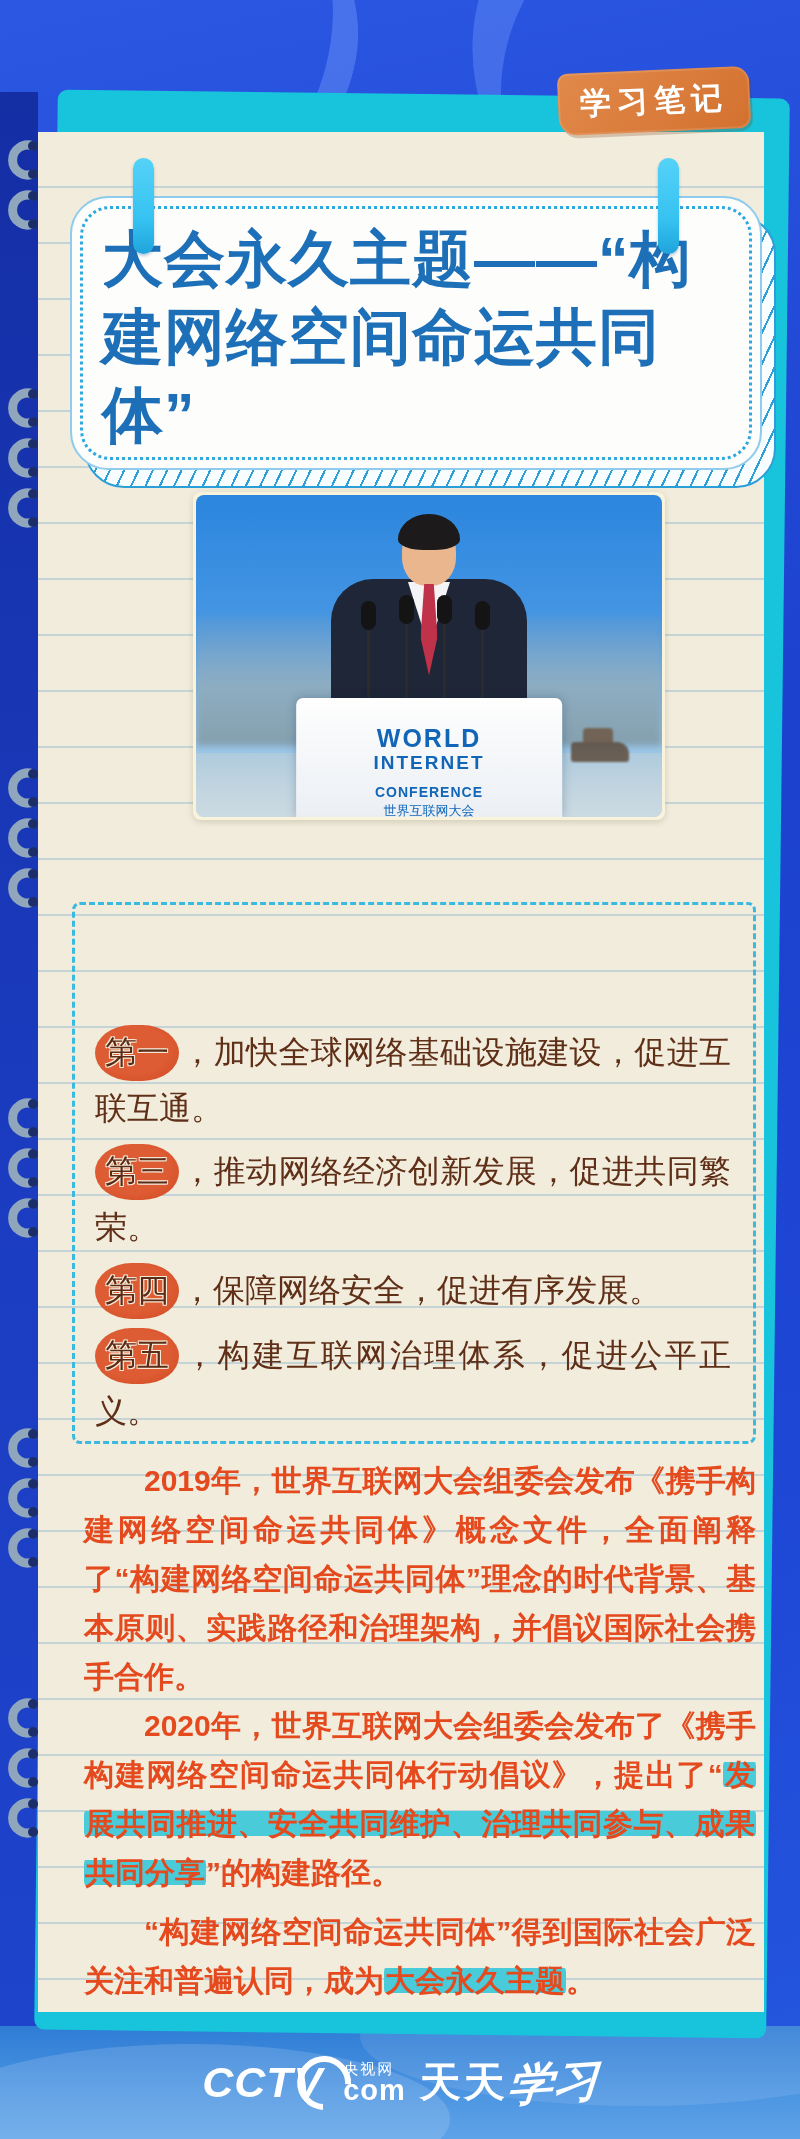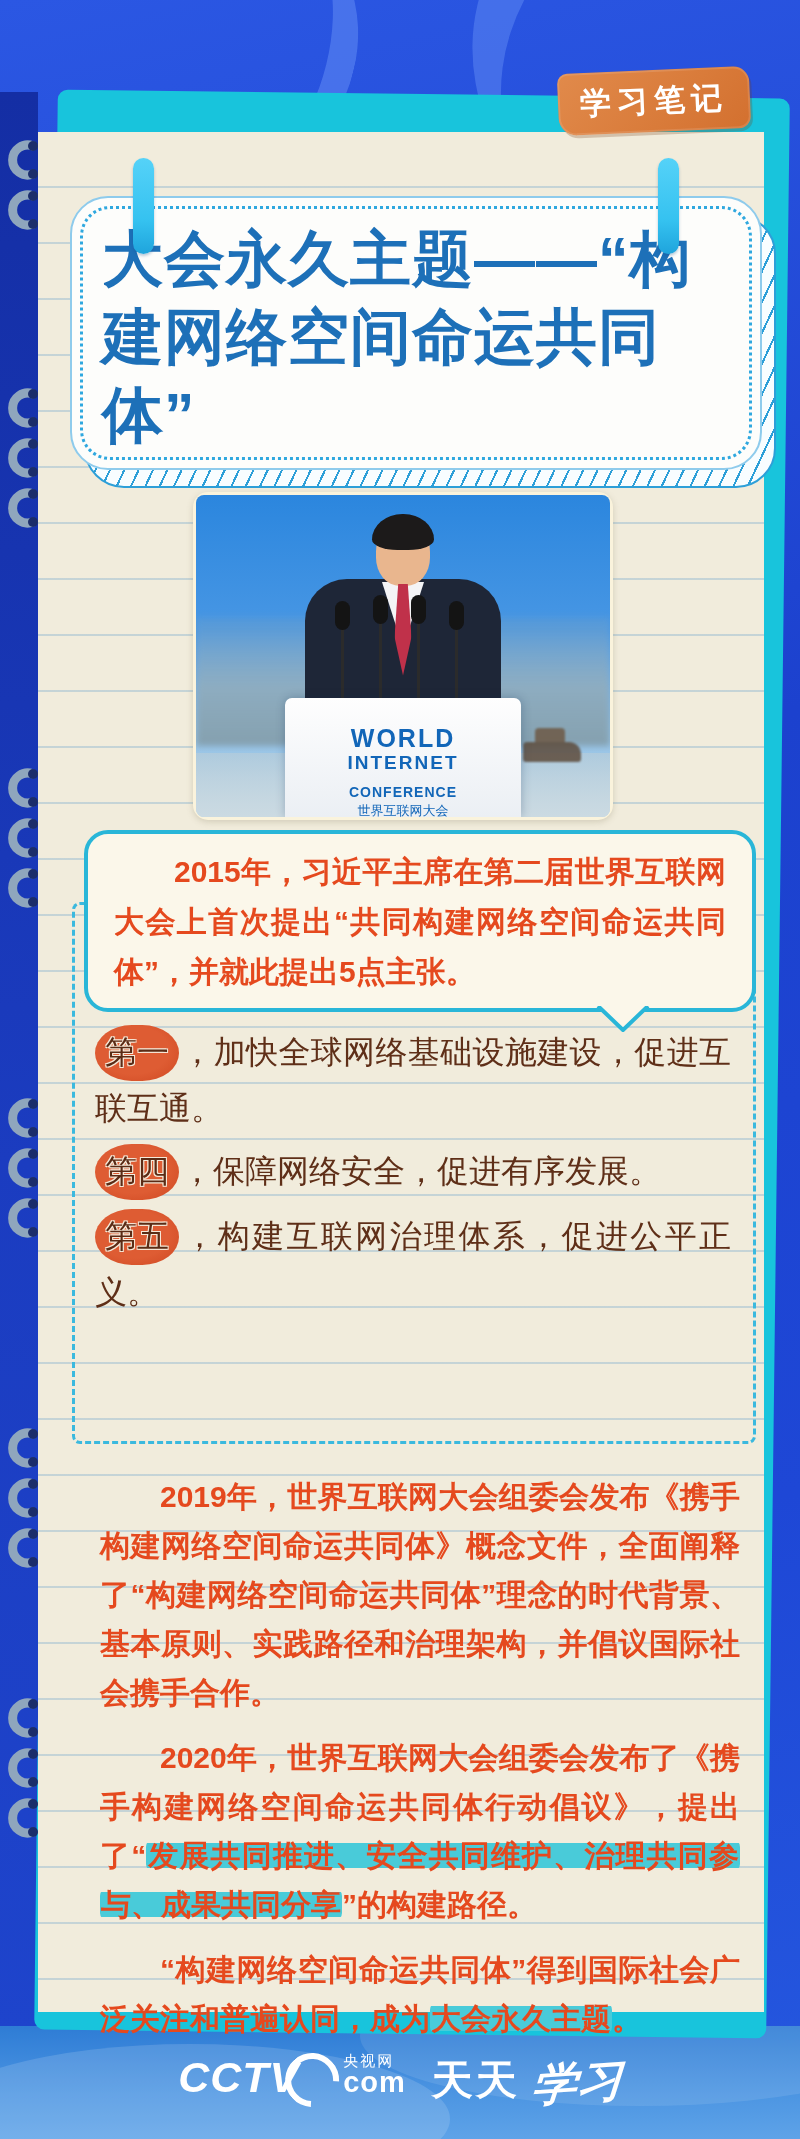--- a/index.html
+++ b/index.html
@@ -14,21 +14,21 @@
   .sw2{position:absolute;right:-90px;top:-120px;width:380px;height:380px;border-radius:50%;
        border-left:46px solid rgba(96,138,244,.5);transform:rotate(38deg);}
   .left-dark{position:absolute;left:0;top:92px;width:38px;height:1944px;
        background:linear-gradient(180deg,#142EA4 0%,#1B3CC0 55%,#1E44CC 100%);}
   
   .footer{position:absolute;left:0;top:2026px;width:800px;height:113px;
        background:linear-gradient(180deg,#2E7CD5 0%,#4C95E2 60%,#5EA3E8 100%);overflow:hidden;}
   .wave1{position:absolute;left:-70px;bottom:-55px;width:520px;height:150px;background:rgba(255,255,255,.14);border-radius:50%;}
   .wave2{position:absolute;right:-120px;top:-60px;width:560px;height:140px;background:rgba(255,255,255,.10);border-radius:50%;}
   .footer-logo{position:absolute;left:50%;top:50%;transform:translate(-50%,-50%);
-       display:flex;gap:12px;color:#fff;white-space:nowrap;}
+       display:flex;align-items:center;color:#fff;white-space:nowrap;}
   .cctv-text{font-size:43px;font-weight:800;font-style:italic;letter-spacing:1px;}
   .cctv-ring{width:42px;height:42px;border:6px solid #fff;border-radius:50%;
        border-bottom-color:transparent;transform:rotate(-42deg);margin-left:-26px;}
   .cctv-stack{display:flex;flex-direction:column;line-height:1;margin-left:-8px;}
   .cctv-cn{font-size:15px;letter-spacing:2px;font-weight:400;}
   .cctv-com{font-size:29px;font-weight:700;letter-spacing:1px;}
   .tt{font-size:41px;font-weight:700;letter-spacing:3px;margin-left:14px;}
   .xx{font-size:45px;font-weight:700;font-style:italic;font-family:"DejaVu Serif","Liberation Serif",serif;
        transform:skewX(-8deg) rotate(-4deg);display:inline-block;}
   
@@ -55,22 +55,22 @@
   .card{position:absolute;left:70px;top:196px;width:688px;height:270px;z-index:3;
        background:#FDFDFB;border:2px solid #8ECBEC;border-radius:38px;overflow:hidden;}
   .card::before{content:"";position:absolute;inset:8px;border:3px dotted #2FA8DF;border-radius:30px;pointer-events:none;}
   .card-title{position:relative;padding:22px 42px 0 30px;color:#1D70B8;font-weight:800;
        font-size:61px;line-height:1.28;letter-spacing:1px;}
   .clip{position:absolute;width:21px;height:96px;top:158px;z-index:4;border-radius:11px;
        background:linear-gradient(180deg,#55D2F8 0%,#35C2F0 65%,#1FA4DC 100%);
        box-shadow:0 2px 3px rgba(20,80,140,.3);}
   .clip1{left:133px;} .clip2{left:658px;}
   
-  .photo{position:absolute;left:193px;top:492px;width:420px;height:328px;z-index:3;
-       background:#FAF3DC;border-radius:15px;padding:3px;box-sizing:border-box;
+  .photo{position:absolute;left:193px;top:492px;width:472px;height:328px;z-index:3;
+       background:#FAF3DC;border-radius:8px;padding:3px;box-sizing:border-box;
        box-shadow:0 2px 6px rgba(120,110,80,.25);}
   .scene{position:relative;width:100%;height:100%;border-radius:8px;overflow:hidden;
        background:linear-gradient(180deg,#2B86DE 0%,#4897E4 42%,#8FC0E8 72%,#BCD6E7 100%);}
   .town{position:absolute;bottom:22%;width:34%;height:40%;filter:blur(3px);opacity:.75;
        background:linear-gradient(180deg,rgba(150,170,175,.2) 0%,#97ACB4 55%,#7E949C 100%);}
   .town-l{left:0;border-radius:0 20px 0 0;} .town-r{right:0;border-radius:20px 0 0 0;}
   .water{position:absolute;bottom:0;width:100%;height:20%;
        background:linear-gradient(180deg,rgba(185,205,215,.6),#CBDAE2);}
   .boat{position:absolute;right:7%;bottom:17%;width:58px;height:20px;background:#5E4C3C;
        border-radius:4px 12px 3px 3px;filter:blur(1px);opacity:.85;}
@@ -111,21 +111,21 @@
        padding:120px 22px 0 20px;}
   .point{margin-bottom:9px;color:#5F2F18;font-size:32px;line-height:54px;text-align:justify;
        font-family:"Liberation Serif","DejaVu Serif",serif;font-weight:400;}
   .point-badge{display:inline-block;padding:0 10px 2px 10px;margin-right:2px;
        background:radial-gradient(ellipse at 45% 45%,#DE5C33 55%,#CE4721 100%);
        border-radius:48%/55%;color:#5B2B15;
        text-shadow:-1px -1px 0 #F6EADA,1px -1px 0 #F6EADA,-1px 1px 0 #F6EADA,1px 1px 0 #F6EADA;}
   
   .paras{position:absolute;left:84px;top:1456px;width:672px;z-index:3;
        color:#E5491E;font-weight:800;font-size:30px;line-height:49px;text-align:justify;}
-  .paras p{margin:16px;text-indent:60px;}
+  .paras p{margin:0;text-indent:60px;}
   .paras p.gap{margin-top:10px;}
   .hl{background:linear-gradient(180deg,rgba(73,203,217,0) 12%,#49CBD9 12% 88%,rgba(73,203,217,0) 88%);
        border-radius:8px;padding:0 1px;box-decoration-break:clone;-webkit-box-decoration-break:clone;}
 </style>
 </head>
 <body>
 
 <div class="canvas">
 
   <div class="sw1"></div>
@@ -278,31 +278,25 @@
           <div class="pi">INTERNET</div>
           <div class="pc">CONFERENCE</div>
           <div class="pz">世界互联网大会</div>
         </div>
       </div>
     </div>
   </div>
 
   <div class="points-box">
     <div class="point"><span class="point-badge">第一</span><span>，加快全球网络基础设施建设，促进互联互通。</span></div>
+    <div class="point"><span class="point-badge">第三</span><span>，推动网络经济创新发展，促进共同繁荣。</span></div>
     <div class="point"><span class="point-badge">第四</span><span>，保障网络安全，促进有序发展。</span></div>
     <div class="point"><span class="point-badge">第五</span><span>，构建互联网治理体系，促进公平正义。</span></div>
   </div>
 
-  <div class="bubble">
-    <div class="bubble-text">2015年，习近平主席在第二届世界互联网大会上首次提出“共同构建网络空间命运共同体”，并就此提出5点主张。</div>
-    <svg class="bubble-tail" width="54" height="28" viewBox="0 0 54 28">
-      <polygon points="2,0 27,24 52,0" fill="#FBF7EA"></polygon>
-      <path d="M2 0 L27 24 L52 0" fill="none" stroke="#29B6D8" stroke-width="4" stroke-linejoin="round"></path>
-    </svg>
-  </div>
 
   <div class="paras">
     <p><span>2019年，世界互联网大会组委会发布《携手构建网络空间命运共同体》概念文件，全面阐释了“构建网络空间命运共同体”理念的时代背景、基本原则、实践路径和治理架构，并倡议国际社会携手合作。</span></p>
     <p><span>2020年，世界互联网大会组委会发布了《携手构建网络空间命运共同体行动倡议》，提出了“</span><span class="hl">发展共同推进、安全共同维护、治理共同参与、成果共同分享</span><span>”的构建路径。</span></p>
     <p class="gap"><span>“构建网络空间命运共同体”得到国际社会广泛关注和普遍认同，成为</span><span class="hl">大会永久主题</span><span>。</span></p>
   </div>
 
 </div>
 
 </body></html>

